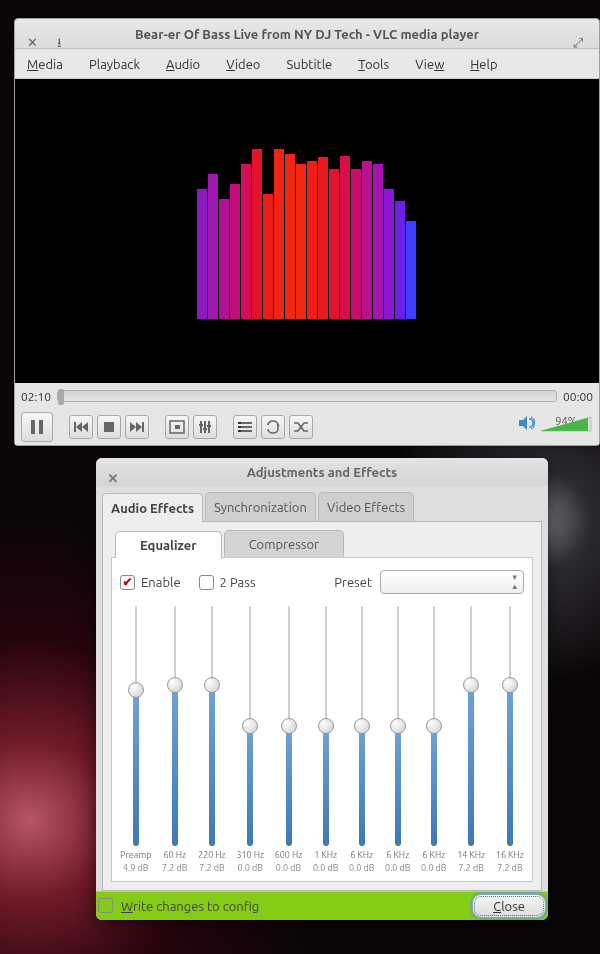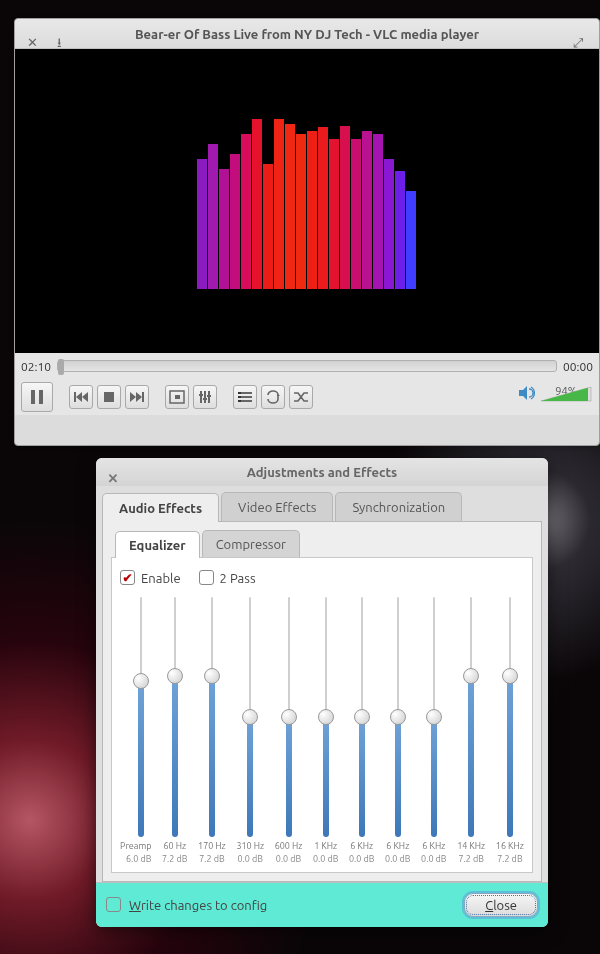--- a/index.html
+++ b/index.html
@@ -42,69 +42,79 @@
 .vol-tri svg { display:block; }
 .vol-txt { position:absolute; right:14px; top:0px; font-size:11px; color:#555; }
 
 
 #dialog { position:absolute; left:96px; top:458px; width:452px; background:#dedede; border-radius:6px; box-shadow:0 4px 18px rgba(0,0,0,.55); }
 .dtitle { height:28px; background:linear-gradient(#e4e4e4,#d4d4d4); border-radius:6px 6px 0 0; line-height:28px; text-align:center; color:#666; font-weight:bold; position:relative; }
 .dtitle .dclose { position:absolute; left:10px; top:6px; width:14px; color:#777; cursor:pointer; }
 
 .tabs-outer { padding:6px 6px 0 6px; }
 .tabrow { display:flex; }
-.tab { padding:7px 16px; background:#d0d0d0; color:#555; cursor:pointer; border:1px solid #b8b8b8; border-bottom:none; border-radius:5px 5px 0 0; margin-right:2px; }
+.tab { padding:7px 8px; background:#d0d0d0; color:#555; cursor:pointer; border:1px solid #b8b8b8; border-bottom:none; border-radius:5px 5px 0 0; margin-right:2px; }
 .tab.active { background:#eeeeee; font-weight:bold; color:#444; position:relative; top:1px; }
 .tabbody { background:#eeeeee; border:1px solid #b8b8b8; padding:8px; }
 
 .subtabrow { display:flex; margin-left:4px; }
-.subtab { padding:6px 13px; background:#d4d4d4; color:#555; cursor:pointer; border:1px solid #b8b8b8; border-bottom:none; border-radius:5px 5px 0 0; margin-right:2px; }
+.subtab { padding:6px 24px; background:#d4d4d4; color:#555; cursor:pointer; border:1px solid #b8b8b8; border-bottom:none; border-radius:5px 5px 0 0; margin-right:2px; }
 .subtab.active { background:#ffffff; font-weight:bold; color:#444; position:relative; top:1px; }
 
 .eq-panel { background:#ffffff; border:1px solid #c8c8c8; padding:12px 8px 8px 8px; }
 .eq-toprow { display:flex; align-items:center; gap:18px; margin-bottom:12px; font-size:13px; }
 .eq-toprow label { display:flex; align-items:center; gap:6px; color:#444; }
 .chk { width:15px; height:15px; border:1px solid #888; border-radius:3px; display:inline-flex; align-items:center; justify-content:center; font-size:12px; }
 .chk.on { color:#b00; font-weight:bold; }
 .preset-wrap { margin-left:auto; display:flex; align-items:center; gap:8px; color:#444; }
 .preset { width:144px; height:24px; background:linear-gradient(#fff,#eee); border:1px solid #aaa; border-radius:4px; position:relative; }
 .preset:after { content:"▾"; position:absolute; right:6px; top:1px; font-size:9px; color:#777; }
 .preset:before { content:"▴"; position:absolute; right:6px; top:10px; font-size:9px; color:#777; }
 
 .sliders { display:flex; gap:4px; justify-content:space-between; }
 .slcol { display:flex; flex-direction:column; align-items:center; }
 .slider { width:20px; height:240px; position:relative; }
 .track { position:absolute; left:9px; top:0; width:2px; height:240px; background:#cfcfcf; border-radius:1px; }
 .fill { position:absolute; left:7px; width:6px; background:linear-gradient(#6fa3d8,#3e78b8); border-radius:3px; bottom:0; }
 .knob { position:absolute; left:2px; width:16px; height:16px; background:radial-gradient(circle at 30% 30%,#fff,#ccc); border:1px solid #999; border-radius:50%; }
 .sl-label { font-size:9px; color:#777; margin-top:4px; text-align:center; line-height:1.2; white-space:nowrap; }
 .sl-val { font-size:9px; color:#888; margin-top:2px; white-space:nowrap; }
-.preamp-col { display:flex; align-items:flex-end; }
-
-.dlg-bottom { padding:10px; display:flex; align-items:center; background:#5eead4; border-top:1px solid #c0c0c0; border-radius:0 0 6px 6px; }
+.preamp-col { display:flex; align-items:center; }
+
+.dlg-bottom { padding:2px; display:flex; align-items:center; background:#84cc16; border-top:1px solid #c0c0c0; border-radius:0 0 6px 6px; }
 .dlg-bottom label { display:flex; align-items:center; gap:8px; color:#444; }
 .btn { padding:4px 20px; background:linear-gradient(#f6f6f6,#dcdcdc); border:1px solid #8ba6c0; border-radius:9px; color:#333; cursor:pointer; margin-left:auto; }
 .btn:focus, .btn.focused { outline:1px dotted #4a75a8; outline-offset:-3px; box-shadow:0 0 0 2px rgba(90,150,220,.5); }
 
 
 svg { overflow: visible; }
 </style>
 </head>
 <body>
 
 <div id="bg"></div>
 
 <div id="player">
   <div class="titlebar">
     <span class="tbtn cl">✕</span>
     <span class="tbtn dn">⭳</span>
     <span class="tbtn mx">⤢</span>
     <div class="title">Bear-er Of Bass Live from NY  DJ Tech - VLC media player</div>
   </div>
 
+  <div class="menubar" id="menubar">
+      <span><u>M</u>edia</span>
+      <span>Playback</span>
+      <span><u>A</u>udio</span>
+      <span><u>V</u>ideo</span>
+      <span>Subtitle</span>
+      <span><u>T</u>ools</span>
+      <span>Vie<u>w</u></span>
+      <span><u>H</u>elp</span>
+    </div>
 
   <div class="video-area">
     <div class="viz" id="viz">
         <div style="height: 130px; background: rgb(139, 26, 193); margin-top: 50px;"></div>
         <div style="height: 145px; background: rgb(161, 26, 176); margin-top: 35px;"></div>
         <div style="height: 120px; background: rgb(176, 17, 149); margin-top: 60px;"></div>
         <div style="height: 135px; background: rgb(196, 13, 125); margin-top: 45px;"></div>
         <div style="height: 155px; background: rgb(217, 12, 92); margin-top: 25px;"></div>
         <div style="height: 170px; background: rgb(230, 17, 42); margin-top: 10px;"></div>
         <div style="height: 125px; background: rgb(236, 29, 23); margin-top: 55px;"></div>
@@ -218,65 +228,69 @@
 
 <div id="dialog">
   <div class="dtitle">
     <span class="dclose">✕</span>
     <span>Adjustments and Effects</span>
   </div>
 
   <div class="tabs-outer">
     <div class="tabrow" id="tabrow">
         <div class="tab active">Audio Effects</div>
+        <div class="tab">Synchronization</div>
         <div class="tab">Video Effects</div>
-        <div class="tab">Synchronization</div>
       </div>
     <div class="tabbody">
       <div class="subtabrow" id="subtabrow">
           <div class="subtab active">Equalizer</div>
           <div class="subtab">Compressor</div>
         </div>
       <div class="eq-panel">
         <div class="eq-toprow">
           <label>
             <span class="chk on">✔</span>
             <span>Enable</span>
           </label>
           <label>
             <span class="chk"></span>
             <span>2 Pass</span>
           </label>
+          <div class="preset-wrap">
+            <span>Preset</span>
+            <div class="preset"></div>
+          </div>
         </div>
         <div class="sliders" id="sliders">
             <div class="slcol preamp-col">
               <div class="slider">
                 <div class="track"></div>
                 <div class="fill" style="height: 156px;"></div>
                 <div class="knob" style="bottom: 148px;"></div>
               </div>
               <div class="sl-label">Preamp</div>
-              <div class="sl-val">6.0 dB</div>
+              <div class="sl-val">4.9 dB</div>
             </div>
             <div class="slcol">
               <div class="slider">
                 <div class="track"></div>
                 <div class="fill" style="height: 160.8px;"></div>
                 <div class="knob" style="bottom: 152.8px;"></div>
               </div>
               <div class="sl-label">60 Hz</div>
               <div class="sl-val">7.2 dB</div>
             </div>
             <div class="slcol">
               <div class="slider">
                 <div class="track"></div>
                 <div class="fill" style="height: 160.8px;"></div>
                 <div class="knob" style="bottom: 152.8px;"></div>
               </div>
-              <div class="sl-label">170 Hz</div>
+              <div class="sl-label">220 Hz</div>
               <div class="sl-val">7.2 dB</div>
             </div>
             <div class="slcol">
               <div class="slider">
                 <div class="track"></div>
                 <div class="fill" style="height: 120px;"></div>
                 <div class="knob" style="bottom: 112px;"></div>
               </div>
               <div class="sl-label">310 Hz</div>
               <div class="sl-val">0.0 dB</div>

